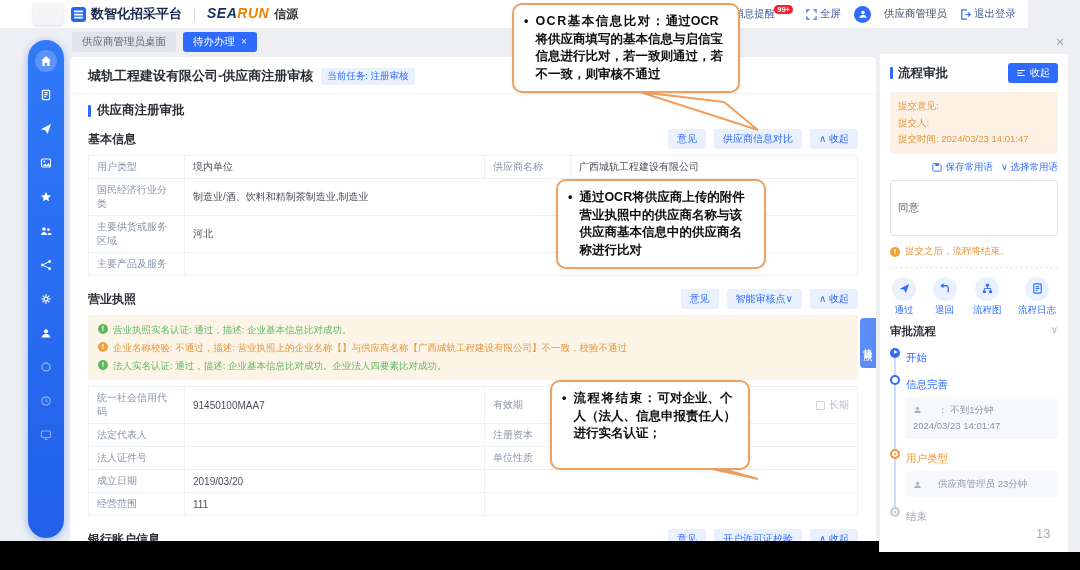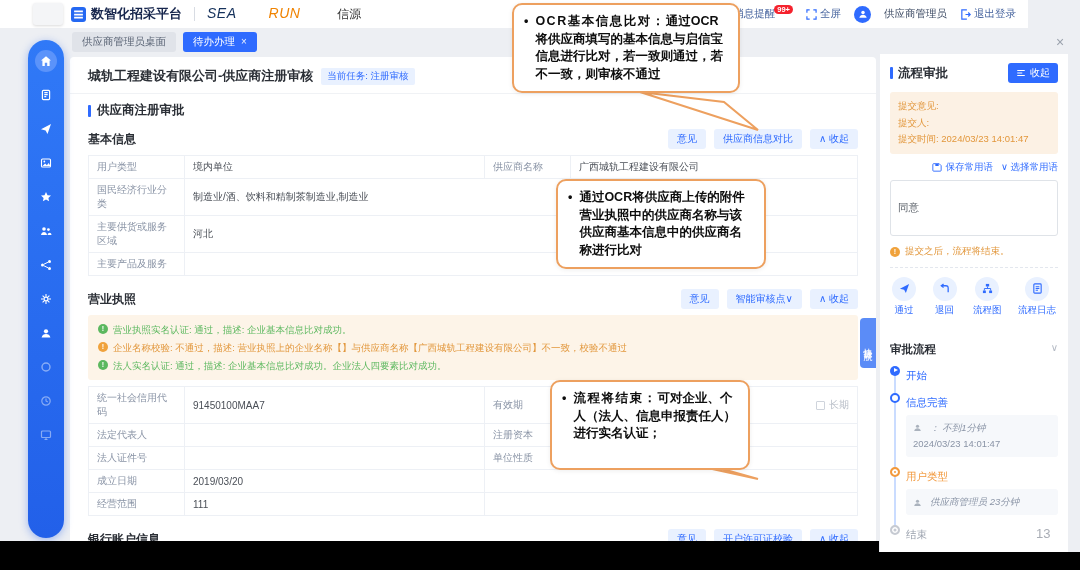--- a/index.html
+++ b/index.html
@@ -9,21 +9,21 @@
   svg { display:block; }
 
   
   .topbar { position:absolute; left:0; top:0; width:1028px; height:28px; background:#fff;
             display:flex; align-items:center; padding:0 12px 0 33px; gap:8px; z-index:2; }
   .logo-redacted { width:30px; height:22px; background:#f4f5f7; border-radius:3px; box-shadow:0 1px 3px rgba(0,0,0,.15); }
   .platform { display:flex; align-items:center; gap:5px; font-weight:bold; font-size:13px; color:#17264d; }
   .platform-icon { width:15px; height:15px; background:#2468f2; border-radius:3px; color:#fff;
                    display:flex; align-items:center; justify-content:center; }
   .top-divider { width:1px; height:14px; background:#d8dce3; margin:0 4px; }
-  .brand { display:flex; align-items:baseline; font-weight:normal; font-style:italic; font-size:14px; letter-spacing:.5px;gap:32px; }
+  .brand { display:flex; align-items:baseline; font-weight:bold; font-style:italic; font-size:14px; letter-spacing:.5px; }
   .brand .sea { color:#16325c; } .brand .run { color:#f08300; }
   .brand .cn { color:#333; font-size:12px; font-style:normal; margin-left:5px; letter-spacing:0; }
   .topbar-right { margin-left:auto; display:flex; align-items:center; gap:13px; font-size:10.5px; color:#45639e; white-space:nowrap; }
   .timestamp { color:#8a919f; background:#f2f3f5; border-radius:3px; padding:2px 6px; }
   .top-item { display:flex; align-items:center; gap:3px; cursor:pointer; }
   .top-item svg { width:11px; height:11px; color:#2f6bff; }
   .msg-badge { background:#f5222d; color:#fff; font-size:7.5px; border-radius:7px; padding:0 3px;
                position:relative; top:-5px; margin-left:-4px; font-weight:bold; }
   .avatar { width:17px; height:17px; border-radius:50%; background:#2f6bff; display:flex; align-items:center; justify-content:center; }
   .avatar svg { width:10px; height:10px; fill:#fff; color:#fff; }
@@ -93,38 +93,38 @@
   .phrase-row svg { width:10px; height:10px; color:#2f6bff; }
   .phrase-link { display:flex; align-items:center; gap:3px; cursor:pointer; }
   .comment-box { margin-top:6px; border:1px solid #dfe3e8; border-radius:3px; height:56px; padding:20px 7px;
                  font-size:10.5px; color:#5a6068; }
   .note-row { margin-top:9px; display:flex; gap:5px; align-items:center; color:#e2973c; font-size:9.5px;
               border-bottom:1px dashed #e3e7ee; padding-bottom:9px; }
   .actions { display:flex; justify-content:space-between; padding:9px 2px 7px; }
   .action { display:flex; flex-direction:column; align-items:center; gap:3px; color:#2f6bff; font-size:9.5px; cursor:pointer; }
   .action-circle { width:24px; height:24px; border-radius:50%; background:#e9f1ff; display:flex; align-items:center; justify-content:center; }
   .action-circle svg { width:11px; height:11px; color:#2f6bff; fill:#2f6bff; }
-  .flow-head { display:flex; margin-top:18px; }
+  .flow-head { display:flex; margin-top:0; }
   .flow-title { font-size:11.5px; font-weight:bold; color:#2b2f36; }
   .flow-chevron { margin-left:auto; color:#b4bac4; font-size:10px; }
   .timeline { position:relative; margin-top:8px; padding-left:16px; }
   .timeline::before { content:""; position:absolute; left:4px; top:4px; bottom:16px; width:2px; background:#cadcff; }
   .t-item { position:relative; margin-bottom:9px; }
   .t-dot { position:absolute; left:-16px; top:1px; width:10px; height:10px; border-radius:50%; background:#fff; }
   .t-dot.start { background:#2f6bff; }
   .t-dot.start::after { content:""; position:absolute; left:3.5px; top:2.5px; border-left:4px solid #fff;
                         border-top:2.5px solid transparent; border-bottom:2.5px solid transparent; }
   .t-dot.done { border:2.5px solid #2f6bff; }
   .t-dot.cur { background:#f2993d; border:2px solid #f2993d; box-shadow:inset 0 0 0 2px #fff; }
   .t-dot.end { border:2.5px solid #c6cad2; box-shadow:inset 0 0 0 1.5px #fff; background:#c6cad2; }
   .t-label { font-size:10.5px; }
   .t-label.blue { color:#2f6bff; } .t-label.orange { color:#f2993d; } .t-label.gray { color:#9aa1ad; }
   .t-card { background:#f6f8fb; border-radius:3px; padding:5px 7px; margin-top:5px; color:#8a94a6;
             font-size:9.5px; line-height:1.7; }
-  .t-card .prow { display:flex; align-items:center; gap:8px;font-style:italic; }
+  .t-card .prow { display:flex; align-items:center; gap:16px; }
   .t-card svg { width:9px; height:9px; fill:#aab2bd; color:#aab2bd; }
 
   
   .tails { position:absolute; left:0; top:0; width:1080px; height:570px; z-index:9; pointer-events:none; }
   .callout { position:absolute; background:#fff; border:2px solid #eda05f; border-radius:10px; padding:8px 10px;
              font-size:12.5px; line-height:1.4; color:#0d0d0d; font-weight:bold; z-index:10;
              display:flex; gap:7px; box-shadow:0 1px 5px rgba(0,0,0,.07); }
   .callout .lead { letter-spacing:1.5px; }
   .c1 { left:512px; top:3px; width:228px; }
   .c2 { left:556px; top:179px; width:210px; }

